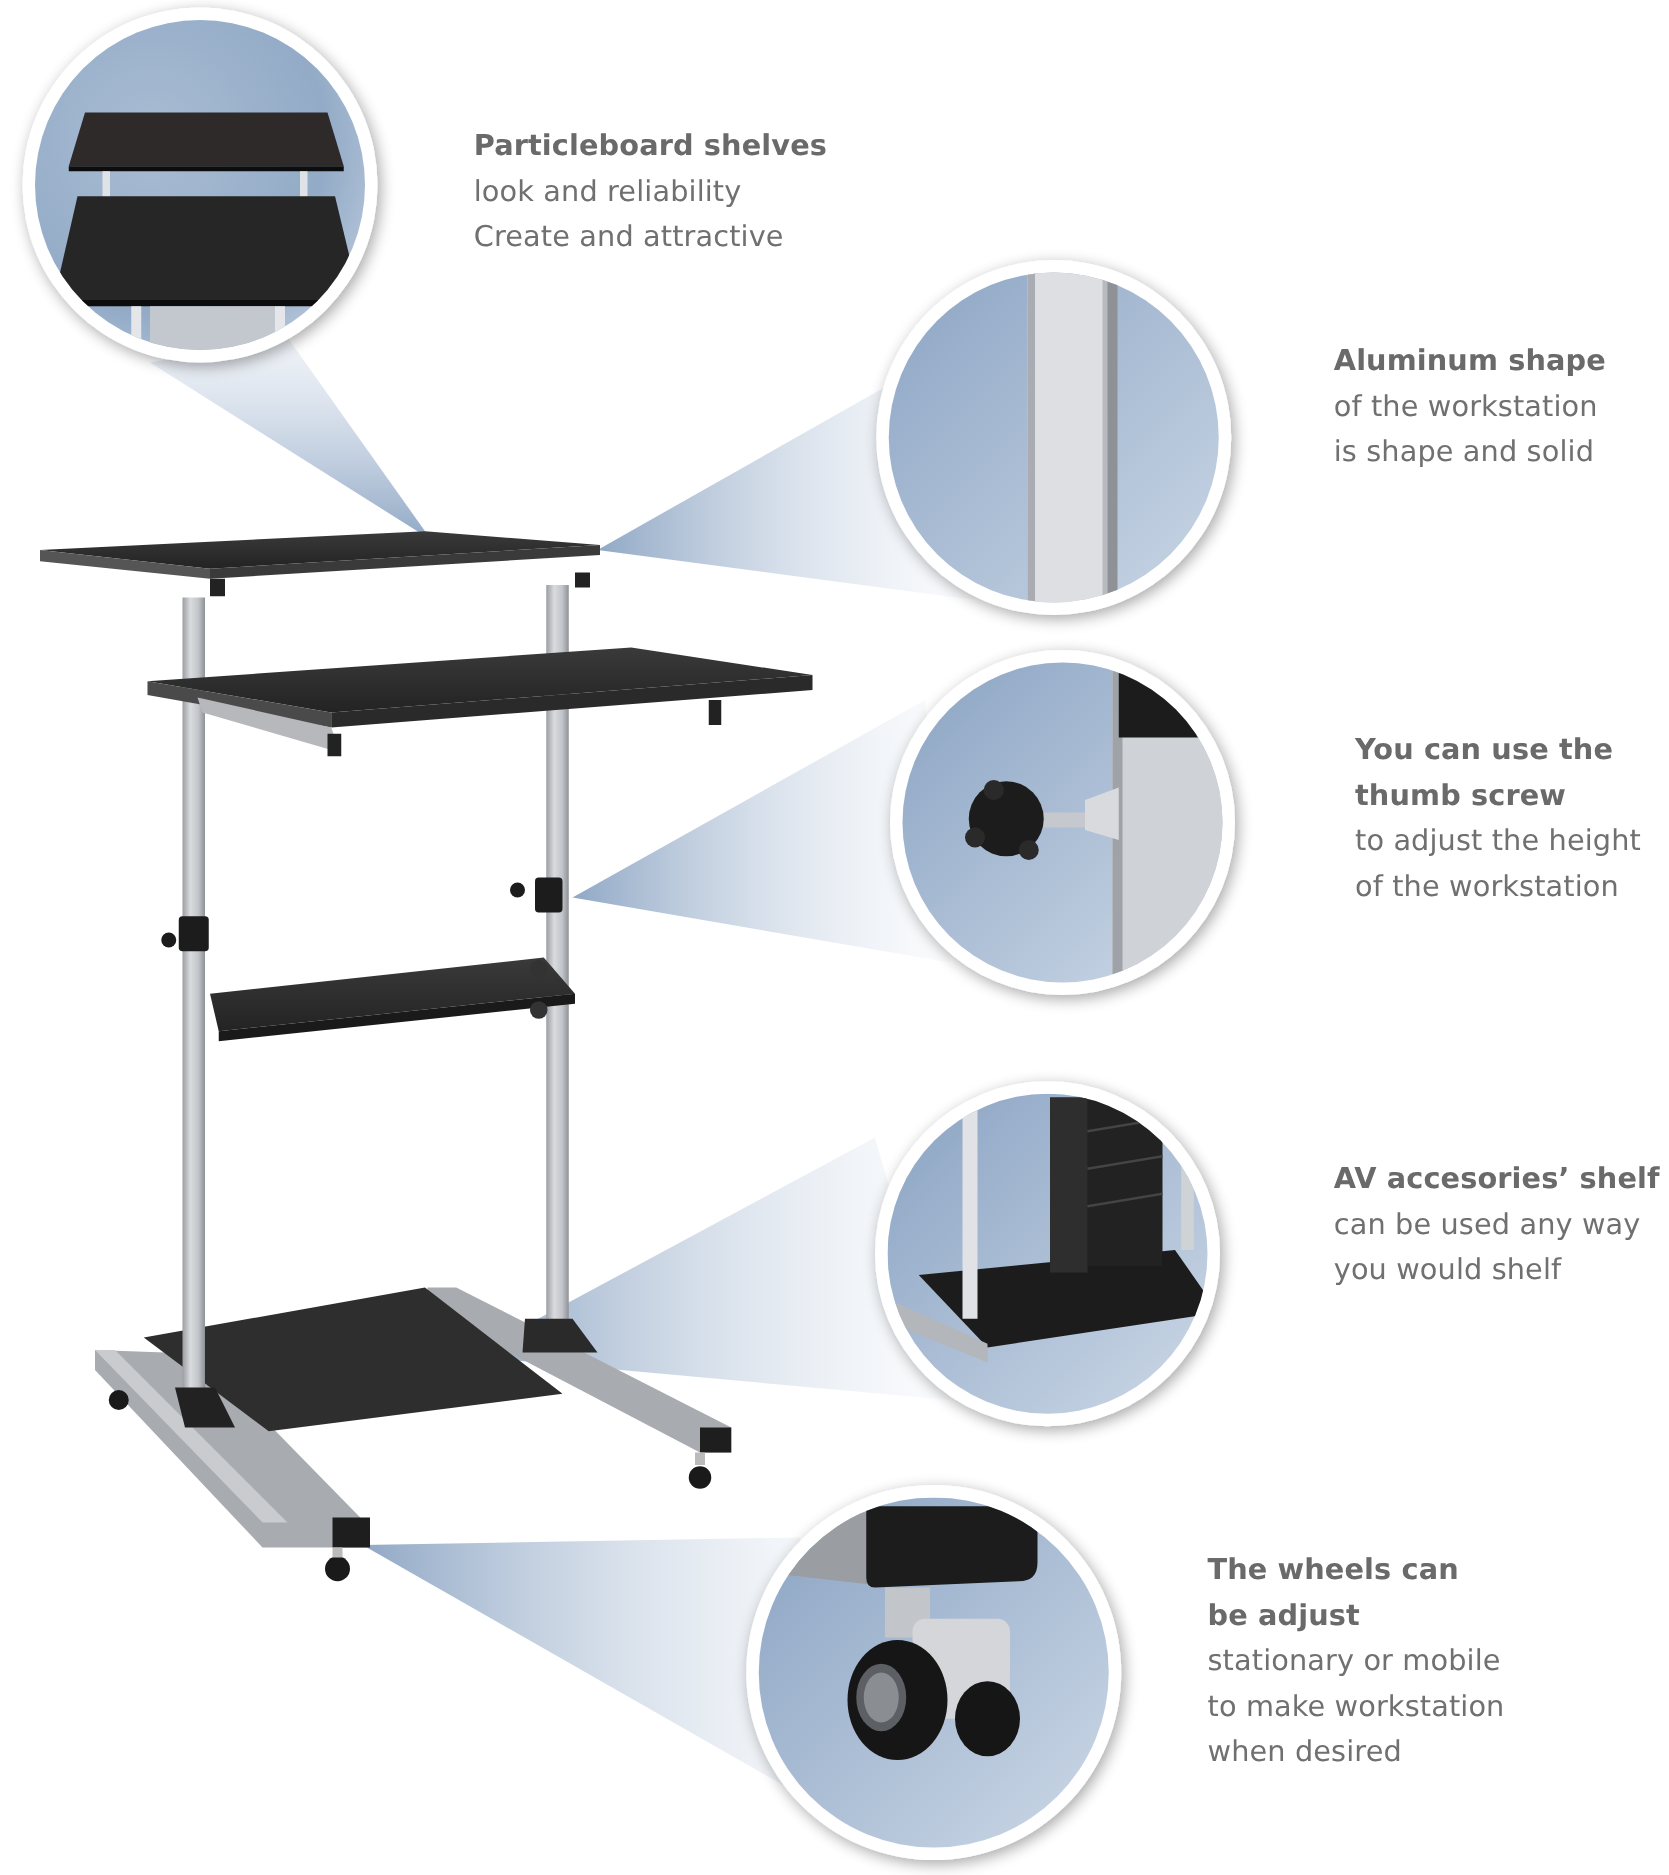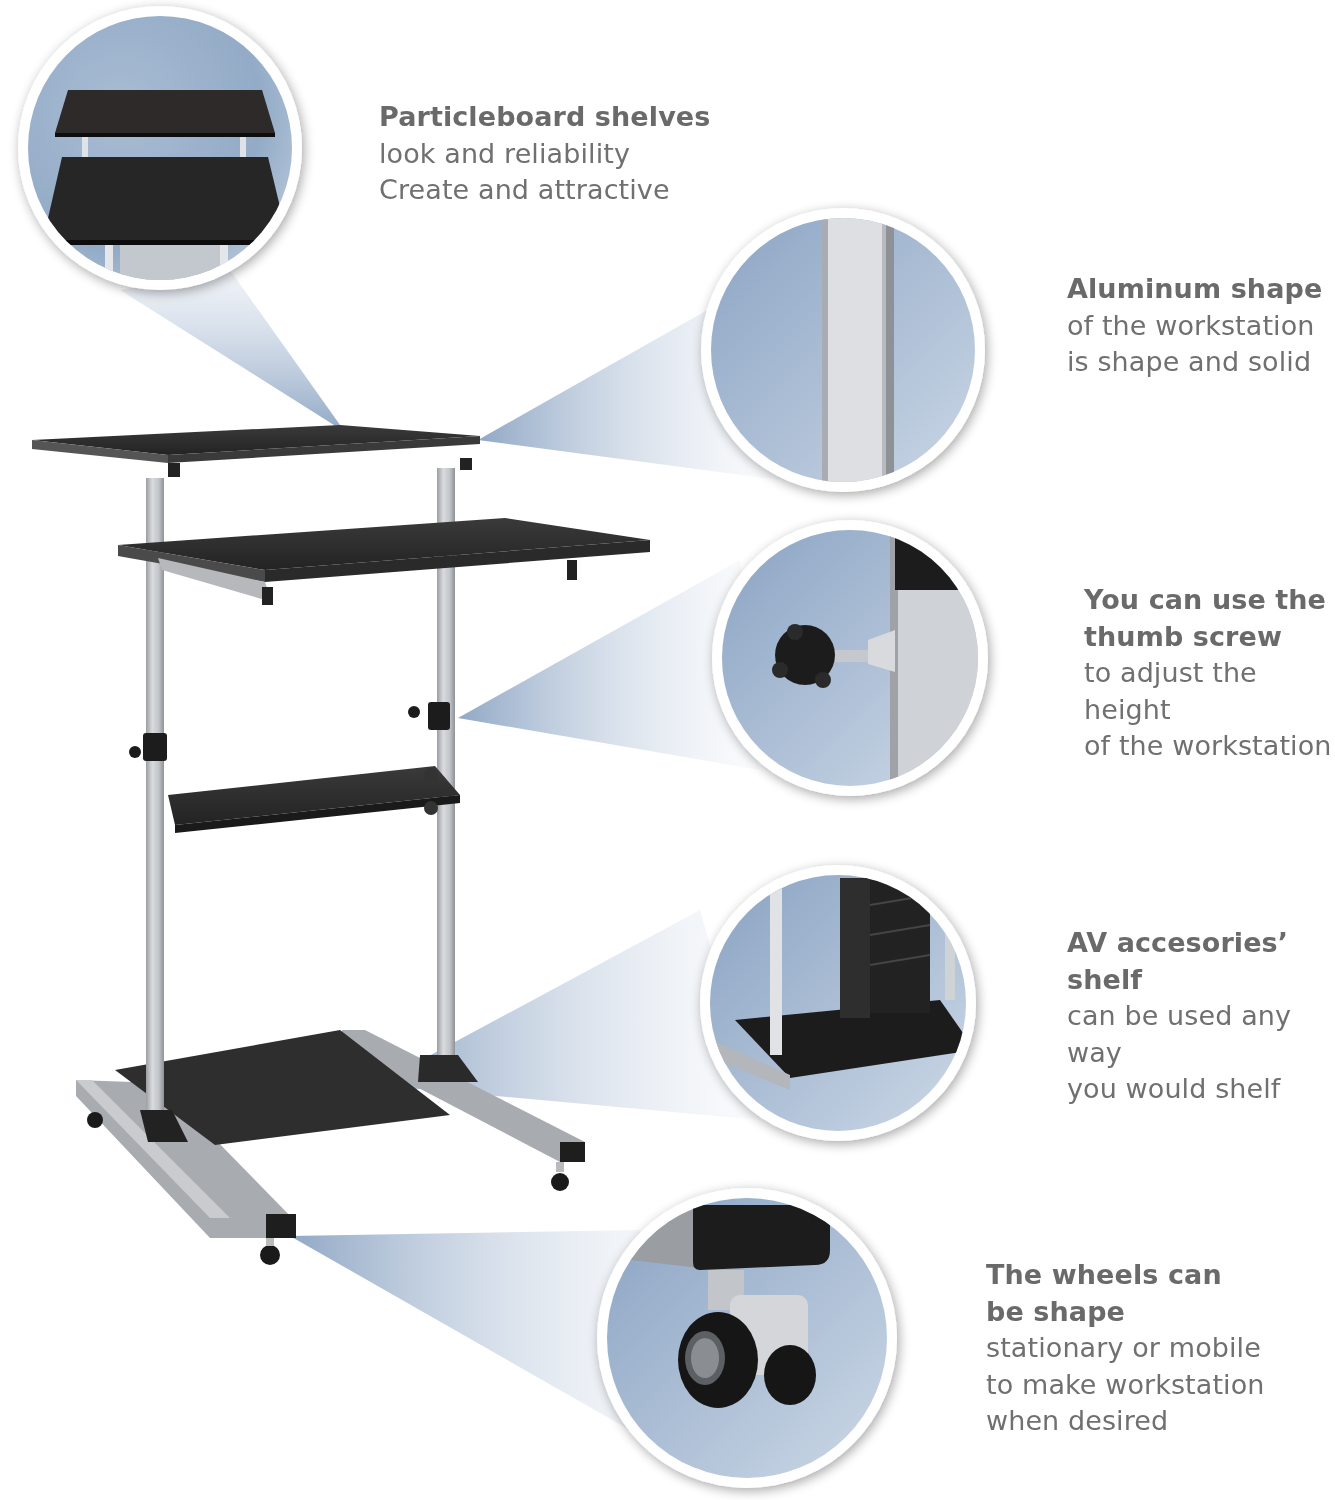--- a/index.html
+++ b/index.html
@@ -1,18 +1,18 @@
 <!DOCTYPE html>
 <html><head>
 <meta charset="utf-8">
 <style>
   html,body{margin:0;padding:0;background:#ffffff;}
   body{width:1335px;height:1500px;position:relative;overflow:hidden;font-family:"DejaVu Sans","Liberation Sans",sans-serif;}
   #scene{position:absolute;left:0;top:0;width:1335px;height:1500px;}
-  .callout{position:absolute;color:#707070;font-size:27px;line-height:36.5px;letter-spacing:0.1px;}
+  .callout{position:absolute;color:#707070;font-size:23px;line-height:36.5px;letter-spacing:0.1px;}
   .callout .title{font-weight:bold;color:#6a6a6a;display:block;}
   .callout .body{display:block;}
 </style>
 </head>
 <body>
 
 <svg id="scene" width="1335" height="1500" viewBox="0 0 1335 1500" xmlns="http://www.w3.org/2000/svg">
   <defs>
     <linearGradient id="beamR" x1="0" y1="0" x2="1" y2="0">
       <stop offset="0" stop-color="#8aa3c2" stop-opacity="0.95"></stop>
@@ -219,19 +219,19 @@
   <span class="body">to adjust the height</span>
   <span class="body">of the workstation</span>
 </div>
 
 <div class="callout" style="left:1067px;top:925px;">
   <span class="title">AV accesories’ shelf</span>
   <span class="body">can be used any way</span>
   <span class="body">you would shelf</span>
 </div>
 
-<div class="callout" style="left:986px;top:1238px;margin-top:19px;">
+<div class="callout" style="left:966px;top:1238px;">
   <span class="title">The wheels can</span>
-  <span class="title">be shape</span>
+  <span class="title">be adjust</span>
   <span class="body">stationary or mobile</span>
   <span class="body">to make workstation</span>
   <span class="body">when desired</span>
 </div>
 
 </body></html>

